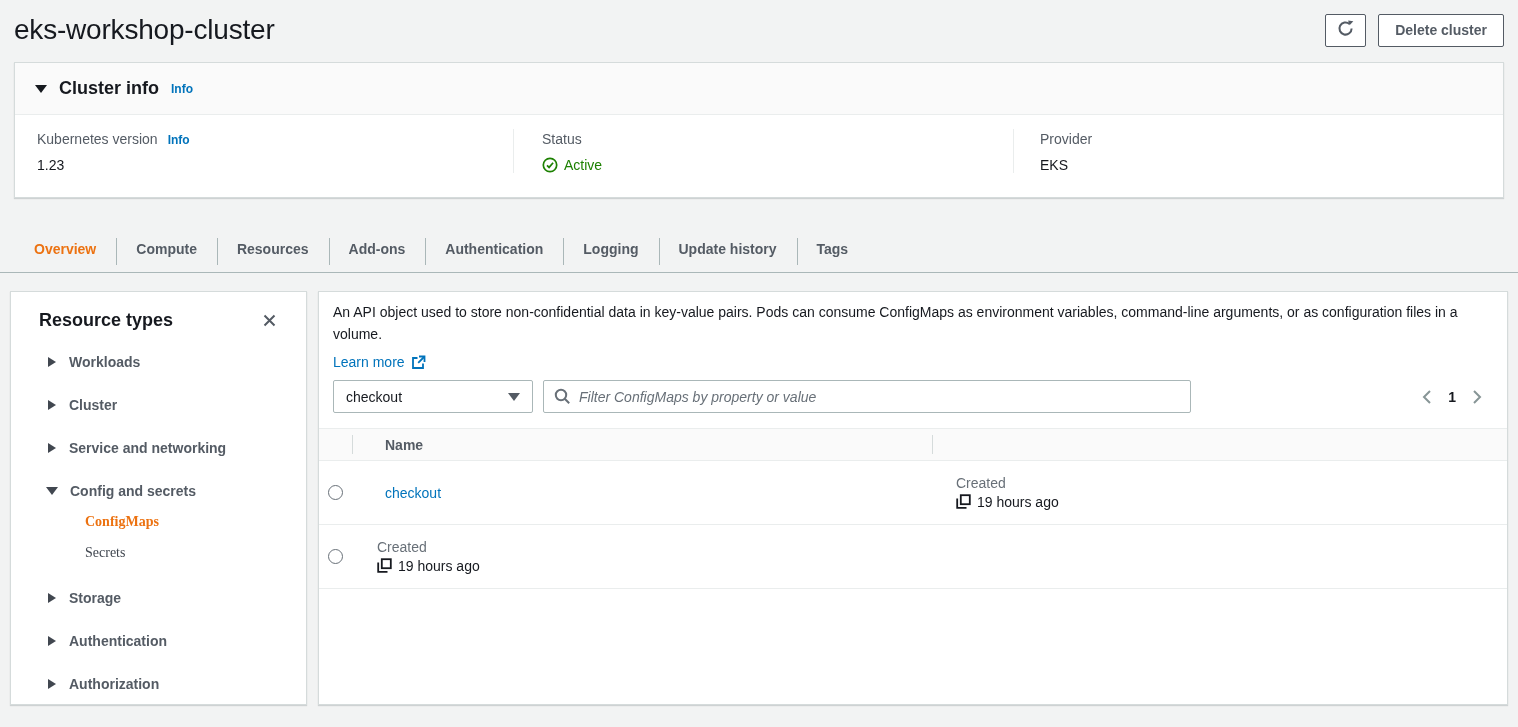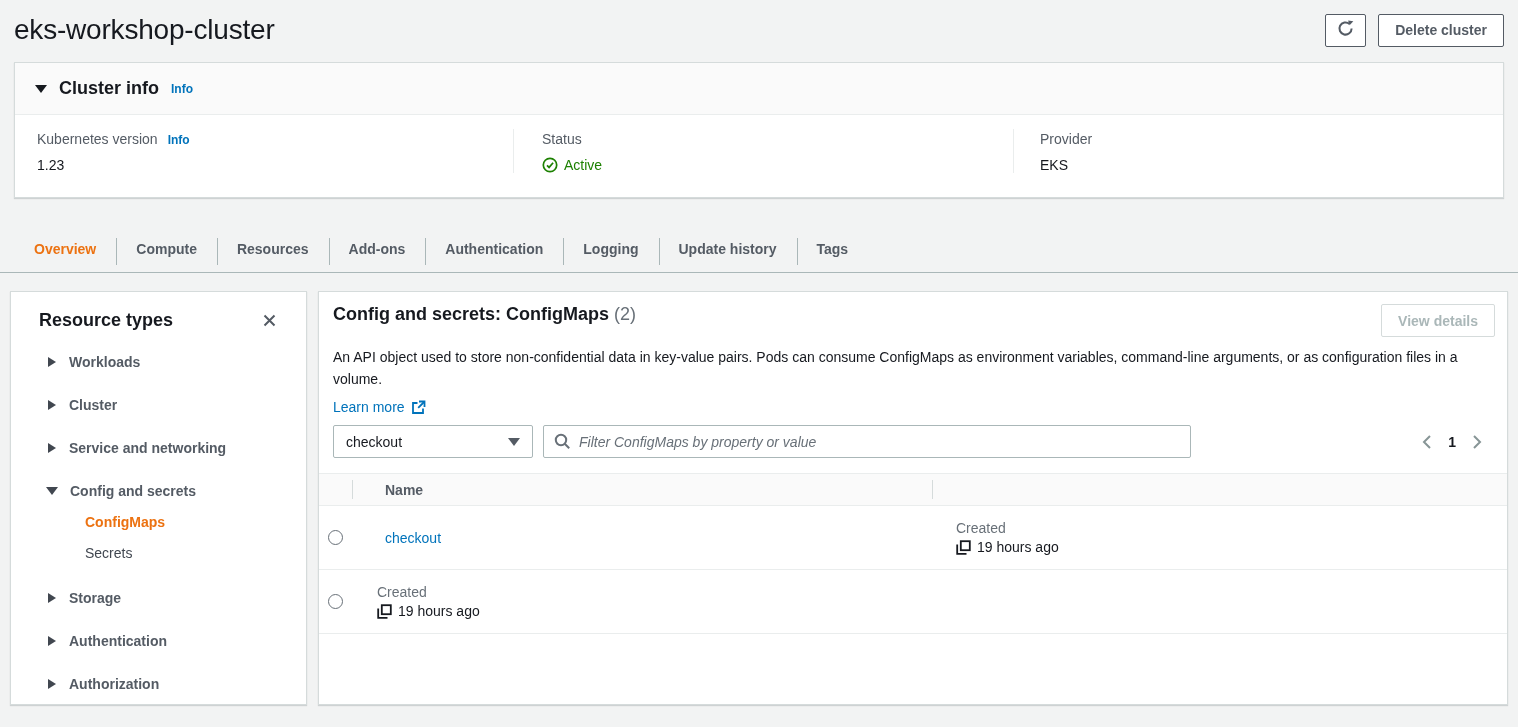--- a/index.html
+++ b/index.html
@@ -62,21 +62,21 @@
   .sidebar { flex:0 0 297px; padding:18px 28px; overflow:hidden; }
   .sidebar-head { display:flex; align-items:center; justify-content:space-between; }
   .sidebar-head h2 { font-size:18px; font-weight:700; color:#16191f; }
   .close-x { cursor:pointer; display:flex; align-items:center; }
   .tree { margin-top:14px; }
   .group-item { display:flex; align-items:center; gap:13px; margin-top:19px; height:24px; cursor:pointer; padding-left:9px; }
   .group-item .label { font-size:14px; font-weight:700; color:#545b64; }
   .tri-right { width:0; height:0; border-top:5px solid transparent; border-bottom:5px solid transparent; border-left:8px solid #414750; }
   .tri-down { width:0; height:0; border-left:6px solid transparent; border-right:6px solid transparent; border-top:8px solid #414750; margin-left:-2px; margin-right:-1px; }
   .child-item { margin:7px 0 0 46px; height:24px; display:flex; align-items:center; cursor:pointer; }
-  .child-item .label { font-size:14px; color:#414750; }
+  .child-item .label { font-size:14px; color:#414750;font-family:Liberation Serif, serif; }
   .child-item.selected .label { color:#ec7211; font-weight:700; }
 
   
   .main-panel { flex:1; overflow:hidden; display:flex; flex-direction:column; }
   .main-head { display:flex; justify-content:space-between; align-items:flex-start; padding:12px 12px 0 14px; }
   .main-title { font-size:18px; font-weight:700; color:#16191f; }
   .main-title .count { color:#687078; font-weight:400; }
   .desc { padding:9px 20px 0 14px; font-size:14px; line-height:22px; color:#16191f; }
   .learn-row { padding:9px 14px 0 14px; display:flex; align-items:center; gap:6px; }
   .learn-link { color:#0073bb; font-size:14px; text-decoration:none; cursor:pointer; }
@@ -105,21 +105,21 @@
   }
   .col-sel { flex:0 0 33px; display:flex; justify-content:center; align-items:center; }
   .col-name { flex:0 0 579px; padding-left:32px; }
   .col-age { flex:1; padding-left:23px; }
   .vline { width:1px; height:19px; background:#d5dbdb; }
   .tbl-row { display:flex; align-items:center; height:64px; border-bottom:1px solid #eaeded; }
   .radio { width:15px; height:15px; border-radius:50%; border:1px solid #687078; background:#fff; cursor:pointer; }
   .name-link { color:#0073bb; font-size:14px; text-decoration:none; cursor:pointer; }
   .age-cell { display:flex; flex-direction:column; gap:3px; }
   .age-created { color:#687078; font-size:14px; }
-  .age-val { display:flex; align-items:center; gap:6px; color:#16191f; font-size:14px; }
+  .age-val { display:flex; align-items:flex-start; gap:6px; color:#16191f; font-size:14px; }
   .copy-btn { display:flex; align-items:center; cursor:pointer; }
 </style>
 </head>
 <body>
 
 <div class="page">
 
   <div class="top-header">
     <div class="page-title">eks-workshop-cluster</div>
     <div class="header-actions">
@@ -226,27 +226,20 @@
           <span class="label">Authentication</span>
         </div>
         <div class="group-item">
           <span class="tri-right"></span>
           <span class="label">Authorization</span>
         </div>
       </div>
     </aside>
 
     <section class="card main-panel">
-      <div class="main-head">
-        <h2 class="main-title">
-          <span>Config and secrets: ConfigMaps</span>
-          <span class="count">(2)</span>
-        </h2>
-        <button class="btn disabled">View details</button>
-      </div>
       <p class="desc">An API object used to store non-confidential data in key-value pairs. Pods can consume ConfigMaps as environment variables, command-line arguments, or as configuration files in a volume.</p>
       <div class="learn-row">
         <a class="learn-link">Learn more</a>
         <span style="display:flex;">
           <svg width="15" height="15" viewBox="0 0 15 15">
               <path d="M12 8.5V13H2V3h4.5" fill="none" stroke="#0073bb" stroke-width="1.8"></path>
               <path d="M8 1.5h5.5V7" fill="none" stroke="#0073bb" stroke-width="1.8"></path>
               <path d="M13 2L7.2 7.8" fill="none" stroke="#0073bb" stroke-width="1.8"></path>
             </svg>
         </span>

